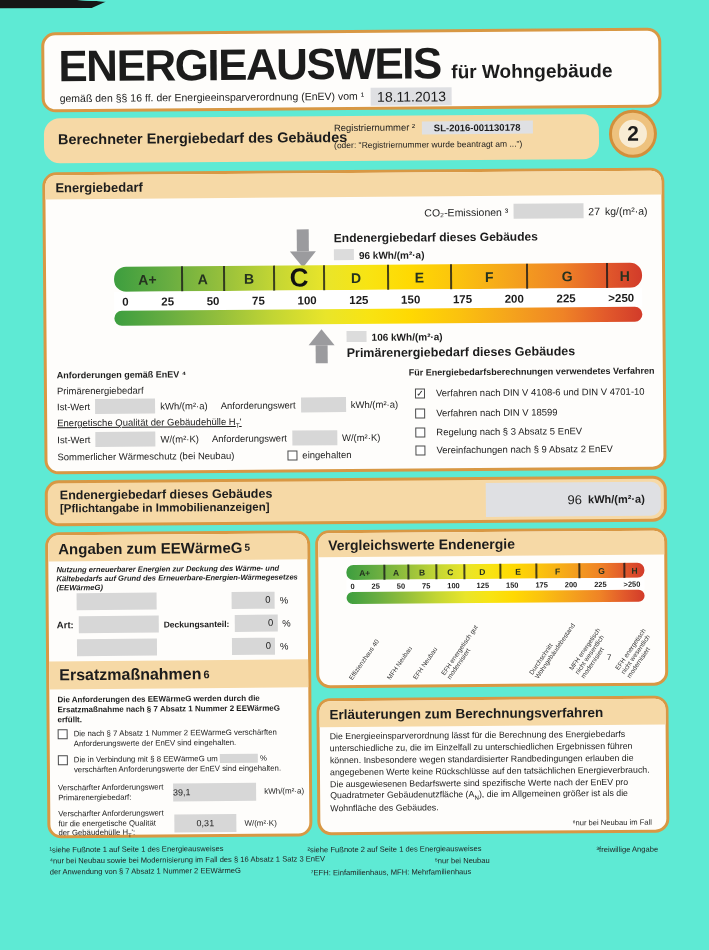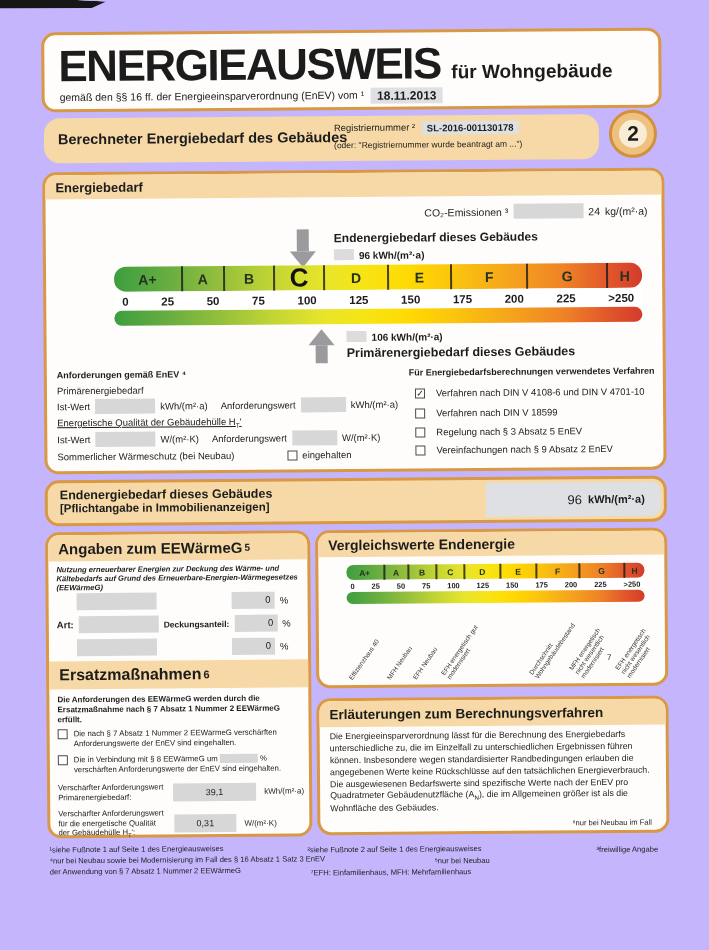--- a/index.html
+++ b/index.html
@@ -1,16 +1,16 @@
 <!DOCTYPE html>
 <html><head>
 <meta charset="utf-8">
 <style>
   html,body{margin:0;padding:0;background:#e9e9e9;}
-  .page{position:relative;width:709px;height:950px;background:#c4b5fd;overflow:hidden;
+  .page{position:relative;width:709px;height:950px;background:#5eead4;overflow:hidden;
         font-family:"Liberation Sans","DejaVu Sans",sans-serif;color:#1c1c1c;}
   .tilt{position:absolute;inset:0;transform:rotate(-0.45deg);transform-origin:50% 55%;}
   .obox{position:absolute;border:3px solid #d89844;border-radius:14px;background:#fefdfb;box-sizing:border-box;}
   .strip{position:absolute;left:0;right:0;top:0;height:24px;background:#f6d9a6;border-radius:10px 10px 0 0;
          display:flex;align-items:center;padding-left:10px;font-weight:bold;box-sizing:border-box;}
   .gbox{display:inline-block;background:#d7d7d7;vertical-align:middle;}
   .cb{display:inline-block;width:10px;height:10px;border:1.5px solid #4a4a4a;background:#fff;
       font-size:9px;line-height:9px;text-align:center;color:#222;flex:none;box-sizing:border-box;}
   
   .grad{background:linear-gradient(90deg,#3d9e3f 0%,#67ad41 10%,#94bf3c 20%,#c2d534 30%,#e9e52a 40%,
@@ -43,50 +43,50 @@
   <div style="position:absolute;left:-8px;top:-4px;width:118px;height:13px;background:#161616;transform:rotate(3.5deg);clip-path:polygon(0 0,100% 0,88% 55%,0 100%);"></div>
 
   <div class="obox" style="left:45px;top:30px;width:620px;height:80px;">
     <div style="position:absolute;left:14px;top:6px;white-space:nowrap;">
       <span style="font-size:44px;font-weight:bold;letter-spacing:-1.5px;">ENERGIEAUSWEIS</span>
       <span style="font-size:19px;font-weight:bold;margin-left:6px;">für Wohngebäude</span>
     </div>
     <div style="position:absolute;left:15px;top:55px;font-size:10.5px;">
       <span>gemäß den §§ 16 ff. der Energieeinsparverordnung (EnEV) vom ¹</span>
       <span class="gbox" style="padding:1px 6px;margin-left:4px;background:#dfe0e3;">
-        <span style="font-size:12px;font-weight:bold;">18.11.2013</span>
+        <span style="font-size:14px;">18.11.2013</span>
       </span>
     </div>
   </div>
 
   <div style="position:absolute;left:47px;top:116px;width:555px;height:45px;background:#f6d9a6;border-radius:16px;">
     <div style="position:absolute;left:14px;top:13px;font-size:14.5px;font-weight:bold;">Berechneter Energiebedarf des Gebäudes</div>
     <div style="position:absolute;left:290px;top:6px;font-size:9.5px;white-space:nowrap;">
       <span style="font-weight:normal;">Registriernummer ²</span>
-      <span class="gbox" style="background:#dfe0e3;padding:1px 5px;margin-left:4px;">
+      <span class="gbox" style="background:#dfe0e3;padding:1px 12px;margin-left:4px;">
         <span style="font-weight:bold;">SL-2016-001130178</span>
       </span>
     </div>
     <div style="position:absolute;left:290px;top:24px;font-size:8.5px;">(oder: "Registriernummer wurde beantragt am ...")</div>
   </div>
   <div style="position:absolute;left:612px;top:112px;width:48px;height:48px;border-radius:50%;background:#eec27e;border:3px solid #d28f3c;box-sizing:border-box;">
     <div style="position:absolute;inset:7px;border-radius:50%;background:#f8ecd4;display:flex;align-items:center;justify-content:center;">
       <span style="font-size:21px;font-weight:bold;">2</span>
     </div>
   </div>
 
   <div class="obox" style="left:45px;top:170px;width:622px;height:302px;">
     <div class="strip" style="font-size:13px;">
       <span>Energiebedarf</span>
     </div>
 
     <div class="row" style="right:14px;top:32px;font-size:10.5px;justify-content:flex-end;">
       <span>CO₂-Emissionen ³</span>
       <span class="gbox" style="width:70px;height:15px;"></span>
-      <span>24</span>
+      <span>27</span>
       <span>kg/(m²·a)</span>
     </div>
 
     <div class="arrow" style="left:244px;top:56px;">
       <div class="shaft" style="height:22px;"></div>
           <div class="head-down"></div>
     </div>
     <div style="position:absolute;left:288px;top:58px;">
       <div style="font-size:12px;font-weight:bold;">Endenergiebedarf dieses Gebäudes</div>
       <div style="margin-top:4px;font-size:10px;font-weight:bold;">
@@ -238,21 +238,21 @@
     <div style="position:absolute;left:8px;top:220px;width:246px;display:flex;gap:6px;">
       <span class="cb"></span>
       <span style="font-size:7.8px;line-height:1.25;">
         <span>Die in Verbindung mit § 8 EEWärmeG um</span>
         <span class="gbox" style="width:38px;height:9px;"></span>
         <span>% verschärften Anforderungswerte der EnEV sind eingehalten.</span>
       </span>
     </div>
     <div style="position:absolute;left:8px;top:248px;width:246px;display:flex;align-items:center;gap:8px;">
       <span style="font-size:7.8px;width:108px;line-height:1.25;">Verschärfter Anforderungswert Primärenergiebedarf:</span>
-      <span class="gbox" style="width:84px;height:18px;display:flex;align-items:center;justify-content:center;">
+      <span class="gbox" style="width:84px;height:18px;display:flex;align-items:center;justify-content:flex-start;">
         <span style="font-size:9px;">39,1</span>
       </span>
       <span style="font-size:8px;">kWh/(m²·a)</span>
     </div>
     <div style="position:absolute;left:8px;top:274px;width:246px;display:flex;align-items:center;gap:8px;">
       <span style="font-size:7.8px;width:108px;line-height:1.25;">
         <span>Verschärfter Anforderungswert für die energetische Qualität der Gebäudehülle H</span><sub>T</sub><span>':</span>
       </span>
       <span class="gbox" style="width:62px;height:18px;display:flex;align-items:center;justify-content:center;">
         <span style="font-size:9px;">0,31</span>

